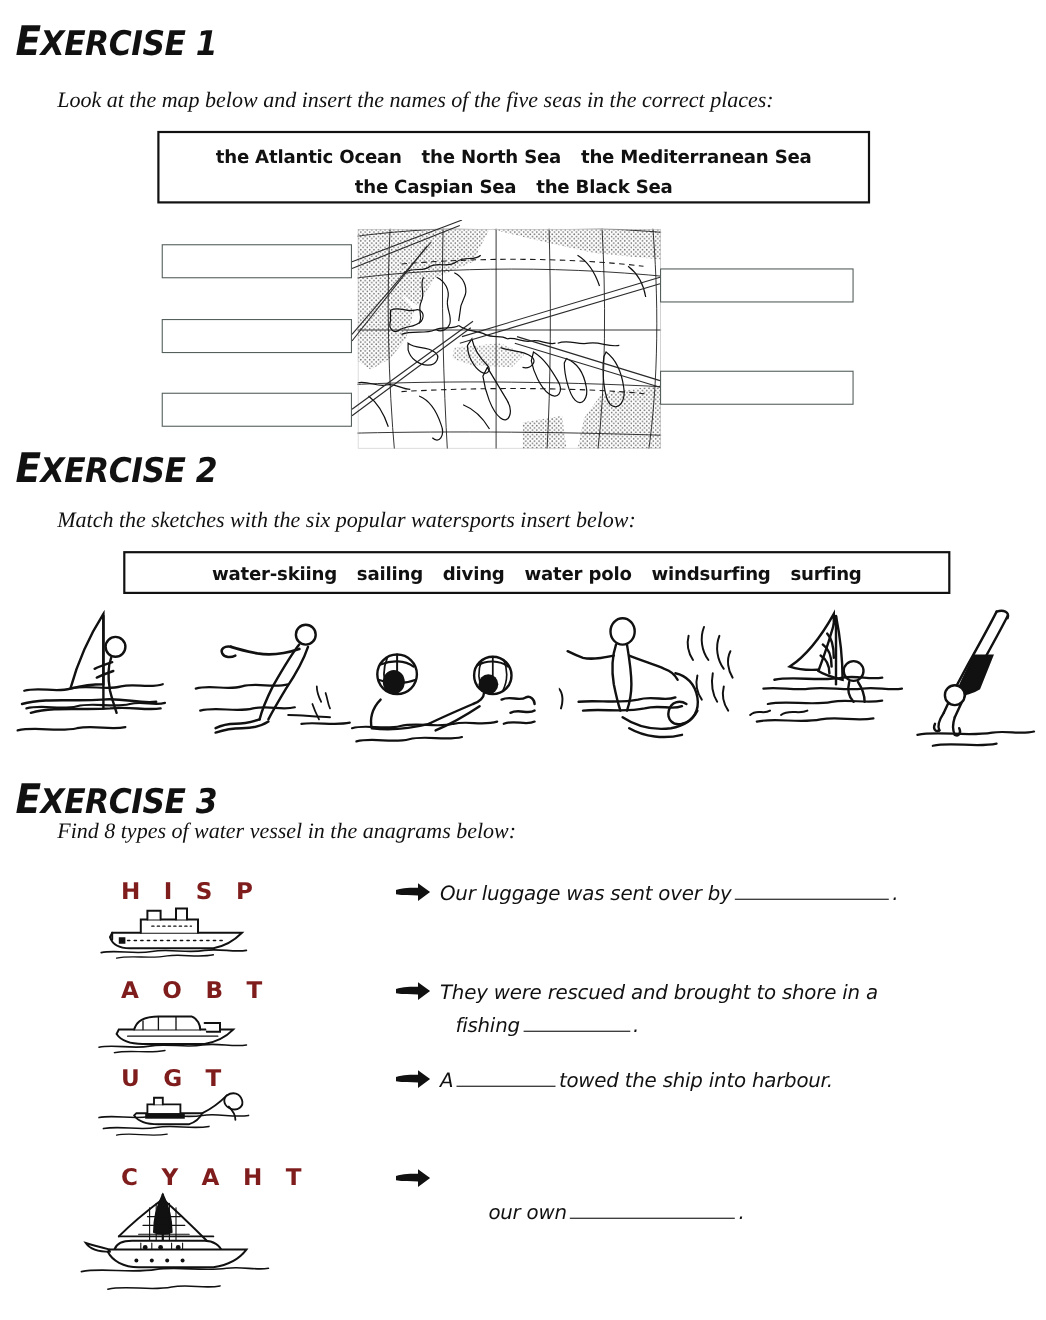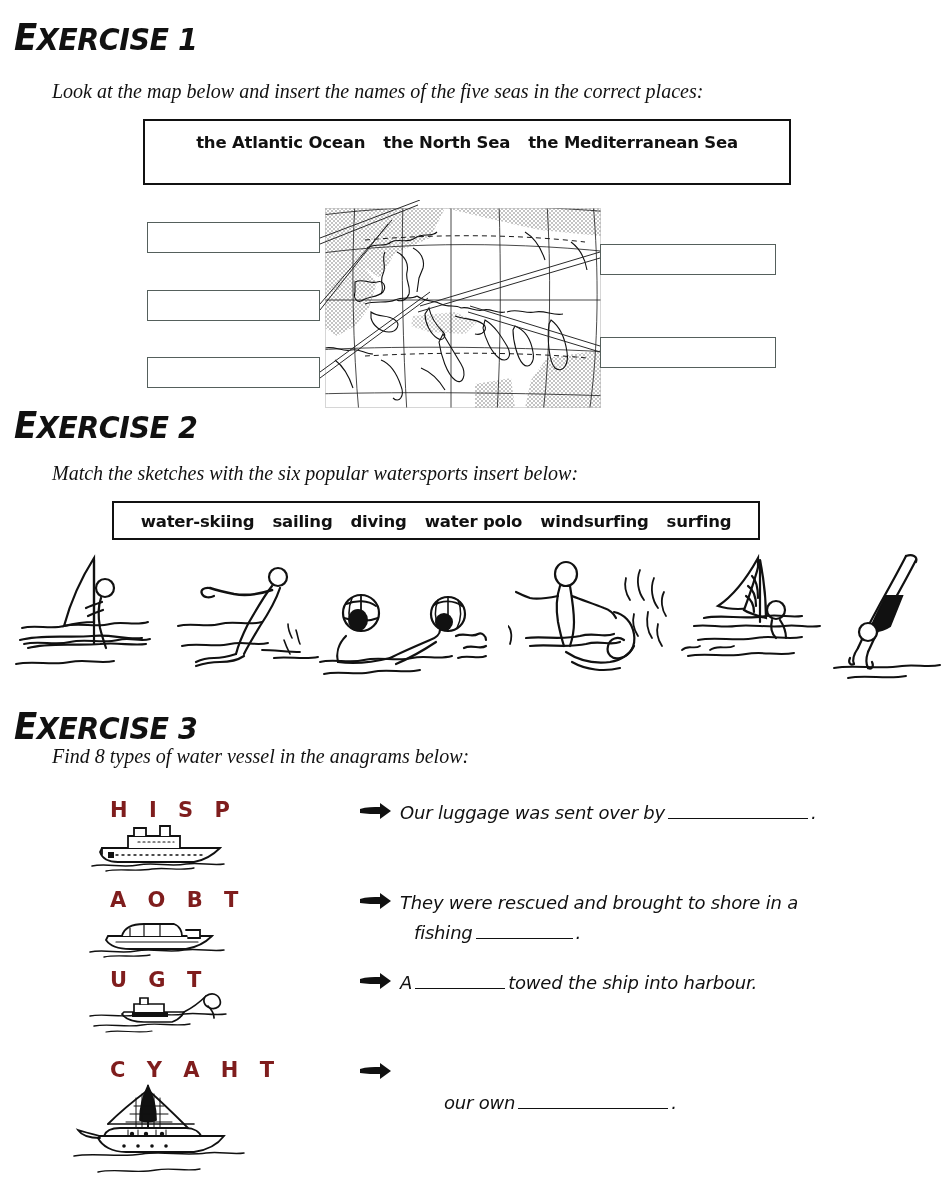--- a/index.html
+++ b/index.html
@@ -107,20 +107,23 @@
 </head>
 <body>
 
 <div class="ex-head" style="left:14px; top:16px;"><span class="big">E</span><span>XERCISE 1</span></div>
 
 <div class="instr" style="left:52px; top:68px;margin-top:12px;">Look at the map below and insert the names of the five seas in the correct places:</div>
 
 <div class="wordbank" style="left:143px; top:119px; width:648px; height:66px; padding-top:8px;">
   <div class="wrow">
     <span class="w">the Atlantic Ocean</span><span class="w">the North Sea</span><span class="w">the Mediterranean Sea</span>
+  </div>
+  <div class="wrow">
+    <span class="w">the Caspian Sea</span><span class="w">the Black Sea</span>
   </div>
 </div>
 
 <div class="map-wrap" style="left:325px; top:208px;">
 <svg width="276" height="200" viewBox="0 0 276 200">
   <defs>
     <pattern id="stipple" width="4" height="4" patternUnits="userSpaceOnUse">
       <rect width="4" height="4" fill="#ffffff"></rect>
       <circle cx="1" cy="1" r="0.75" fill="#6d6d6d"></circle>
       <circle cx="3" cy="3" r="0.75" fill="#6d6d6d"></circle>
@@ -204,21 +207,21 @@
 <div class="labelbox" style="left:147px; top:222px; width:173px; height:31px;"></div>
 <div class="labelbox" style="left:147px; top:290px; width:173px; height:31px;"></div>
 <div class="labelbox" style="left:147px; top:357px; width:173px; height:31px;"></div>
 <div class="labelbox" style="left:600px; top:244px; width:176px; height:31px;"></div>
 <div class="labelbox" style="left:600px; top:337px; width:176px; height:31px;"></div>
 
 <div class="ex-head" style="left:14px; top:404px;"><span class="big">E</span><span>XERCISE 2</span></div>
 
 <div class="instr" style="left:52px; top:462px;">Match the sketches with the six popular watersports insert below:</div>
 
-<div class="wordbank" style="left:112px; top:501px; width:648px; height:39px; padding-top:5px;">
+<div class="wordbank" style="left:112px; top:501px; width:752px; height:39px; padding-top:5px;">
   <div class="wrow">
     <span class="w">water-skiing</span><span class="w">sailing</span><span class="w">diving</span><span class="w">water polo</span><span class="w">windsurfing</span><span class="w">surfing</span>
   </div>
 </div>
 
 <div class="sketch" style="left:6px; top:552px;">
 <svg width="150" height="125" viewBox="0 0 150 125">
   <g stroke="#111" fill="none" stroke-width="2.2" stroke-linecap="round">
     <path d="M88,6 C74,28 64,52 58,74 C66,72 80,70 88,70 L88,6 Z" fill="#fff"></path>
     <path d="M88,8 L88,92"></path>

